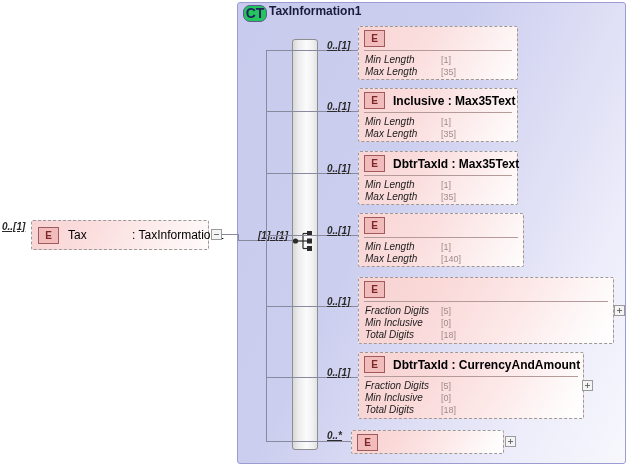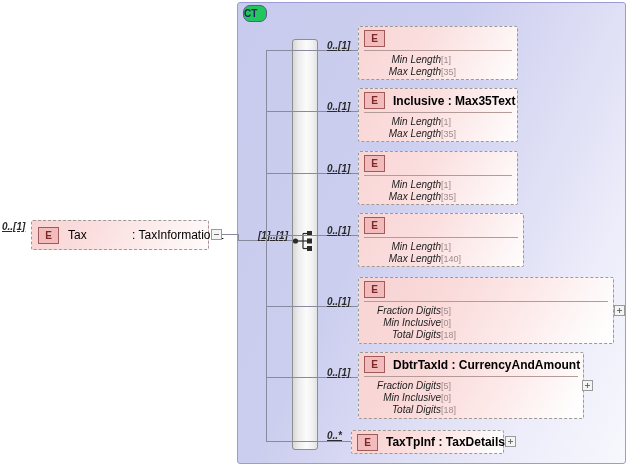--- a/index.html
+++ b/index.html
@@ -32,23 +32,24 @@
   }
   .ct-badge {
     position: absolute;
     left: 243px;
     top: 5px;
     width: 22px;
     height: 15px;
     border: 1px solid #5a5a8c;
     border-radius: 7px;
     background: #22c55e;
-    font-size: 10px;
+    font-size: 14px;
     font-weight: bold;
     color: #23235c;
+    text-align: center;
     line-height: 15px;
     letter-spacing: 0px;
   }
   .ct-title {
     position: absolute;
     left: 269px;
     top: 4px;
     font-size: 12px;
     font-weight: bold;
     color: #1a1a3d;
@@ -130,21 +131,20 @@
   .facets {
     position: absolute;
     left: 6px;
     top: 27px;
     right: 4px;
   }
   .facet-row {
     display: flex;
     height: 12px;
     line-height: 12px;
-    text-align: right;
   }
   .facet-name {
     width: 76px;
     font-size: 10px;
     font-style: italic;
     color: #1b1b1b;
     white-space: nowrap;
   }
   .facet-val {
     font-size: 9px;
@@ -223,20 +223,21 @@
     background: #6d6d6d;
   }
 </style>
 </head>
 <body>
 
 <div id="canvas">
 
   <div class="ct-box"></div>
   <div class="ct-badge">CT</div>
+  <div class="ct-title">TaxInformation1</div>
 
   <div class="card" id="root-card" style="left:2px; top:221px;">0..[1]</div>
 
   <div class="root-el">
     <span class="e-badge">E</span>
     <span class="nm">Tax</span>
     <span class="tp">: TaxInformation1</span>
   </div>
 
   <div class="toggle" style="left:211px; top:229px;"></div>
@@ -309,20 +310,24 @@
       </div>
     </div>
   </div>
 
   <div class="wire wire-h" style="left:266px; top:173px; width:92px;"></div>
   <div class="card" style="left:327px; top:163px;">0..[1]</div>
 
   <div class="el simple" style="left:358px; top:151px; width:160px; height:54px;">
     <div class="el-head">
       <span class="e-badge">E</span>
+      <span class="el-name">
+        <span>DbtrTaxId</span>
+        <span class="tname">: Max35Text</span>
+      </span>
     </div>
     <div class="el-sep"></div>
     <div class="facets">
       <div class="facet-row">
         <span class="facet-name">Min Length</span>
         <span class="facet-val">[1]</span>
       </div>
       <div class="facet-row">
         <span class="facet-name">Max Length</span>
         <span class="facet-val">[35]</span>
@@ -403,21 +408,17 @@
     </div>
   </div>
   <div class="toggle plus" style="left:582px; top:380px;"></div>
 
   <div class="wire wire-h" style="left:266px; top:441px; width:85px;"></div>
   <div class="card" style="left:327px; top:430px;">0..*</div>
 
   <div class="el compact" style="left:351px; top:430px; width:153px; height:24px;">
     <div class="el-head" style="height:22px;">
       <span class="e-badge">E</span>
-      <span class="el-name">
-        <span>TaxTpInf</span>
-        <span class="tname">: TaxDetails</span>
-      </span>
     </div>
   </div>
   <div class="toggle plus" style="left:505px; top:436px;"></div>
 
 </div>
 
 </body></html>

